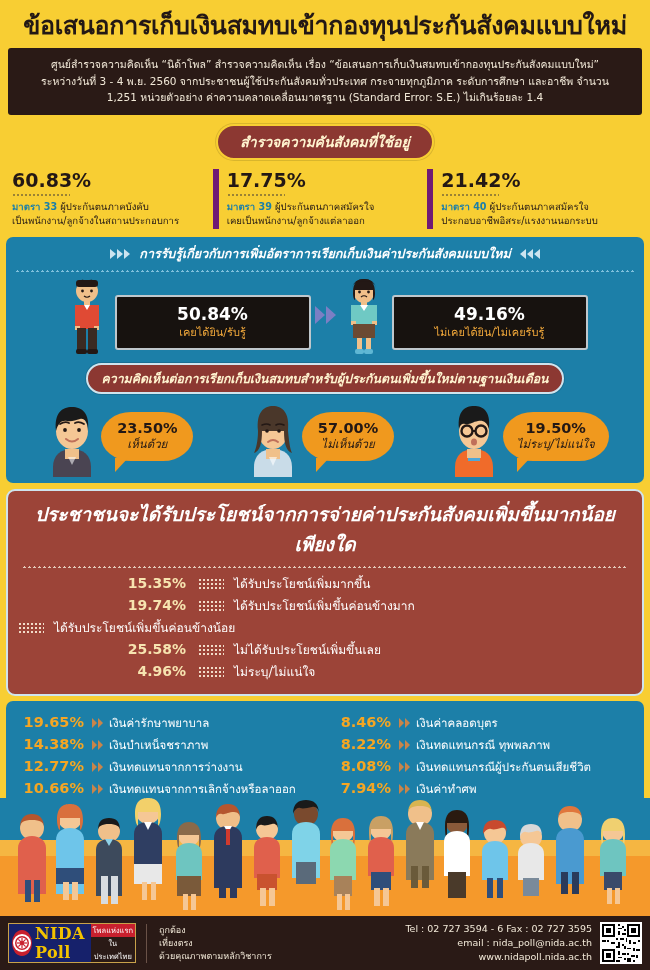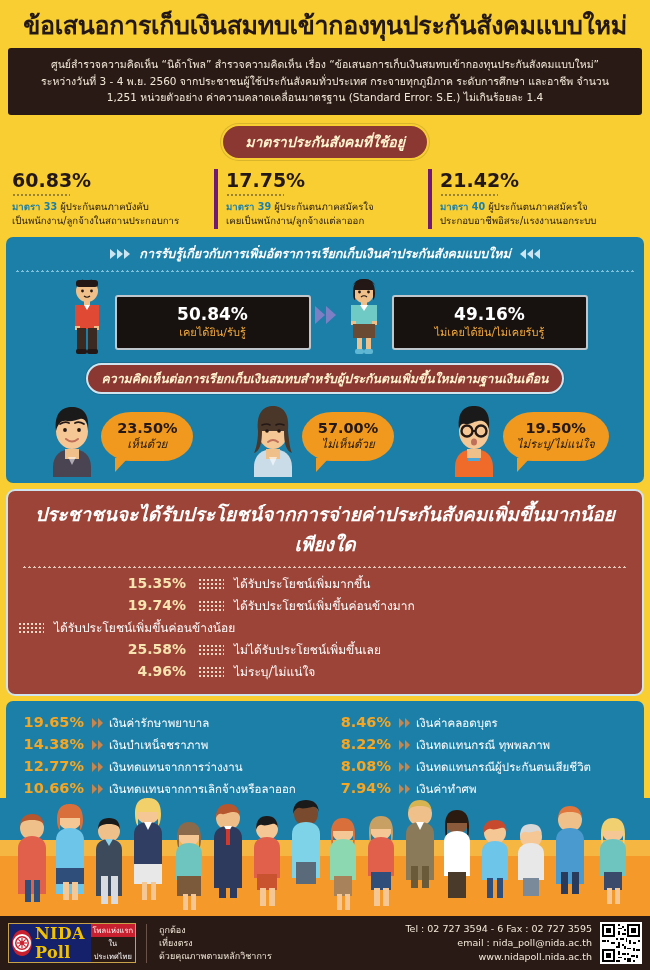--- a/index.html
+++ b/index.html
@@ -46,21 +46,21 @@
     box-shadow: 0 0 0 1px rgba(0,0,0,0.12);
   }
   .pill-wrap { text-align: center; margin-top: 9px; }
 
   
   .stats3 {
     display: flex; margin: 9px 8px 0 8px;
   }
   .stat3 {
     flex: 1; padding: 0 8px;
-    border-left: 4px solid #701a75;
+    border-left: 6px solid #701a75;
   }
   .stat3:first-child { border-left: none; padding-left: 4px; }
   .stat3 .pct {
     font-size: 19px; font-weight: bold; color: #231815; line-height: 22px;
   }
   .dotline {
     height: 4px; margin: 2px 0 3px 0;
     background-image: radial-gradient(circle, #9A8235 1px, transparent 1.2px);
     background-size: 4px 4px; background-repeat: repeat-x;
     width: 58px;
@@ -214,21 +214,21 @@
     <h1>ข้อเสนอการเก็บเงินสมทบเข้ากองทุนประกันสังคมแบบใหม่</h1>
   </div>
 
   <div class="intro-box">
     <p>ศูนย์สำรวจความคิดเห็น “นิด้าโพล” สำรวจความคิดเห็น เรื่อง “ข้อเสนอการเก็บเงินสมทบเข้ากองทุนประกันสังคมแบบใหม่”</p>
     <p>ระหว่างวันที่ 3 - 4 พ.ย. 2560 จากประชาชนผู้ใช้ประกันสังคมทั่วประเทศ กระจายทุกภูมิภาค ระดับการศึกษา และอาชีพ จำนวน</p>
     <p>1,251 หน่วยตัวอย่าง ค่าความคลาดเคลื่อนมาตรฐาน (Standard Error: S.E.) ไม่เกินร้อยละ 1.4</p>
   </div>
 
   <div class="pill-wrap">
-    <div class="pill">มาตราประกันสังคมที่ใช้อยู่</div>
+    <div class="pill">สำรวจความคันสังคมที่ใช้อยู่</div>
   </div>
 
   <div class="stats3">
     <div class="stat3">
       <div class="pct">60.83%</div>
       <div class="dotline"></div>
       <div class="lbl">
         <span class="sec">มาตรา 33</span>
         <span>ผู้ประกันตนภาคบังคับ</span><br>
         <span>เป็นพนักงาน/ลูกจ้างในสถานประกอบการ</span>

